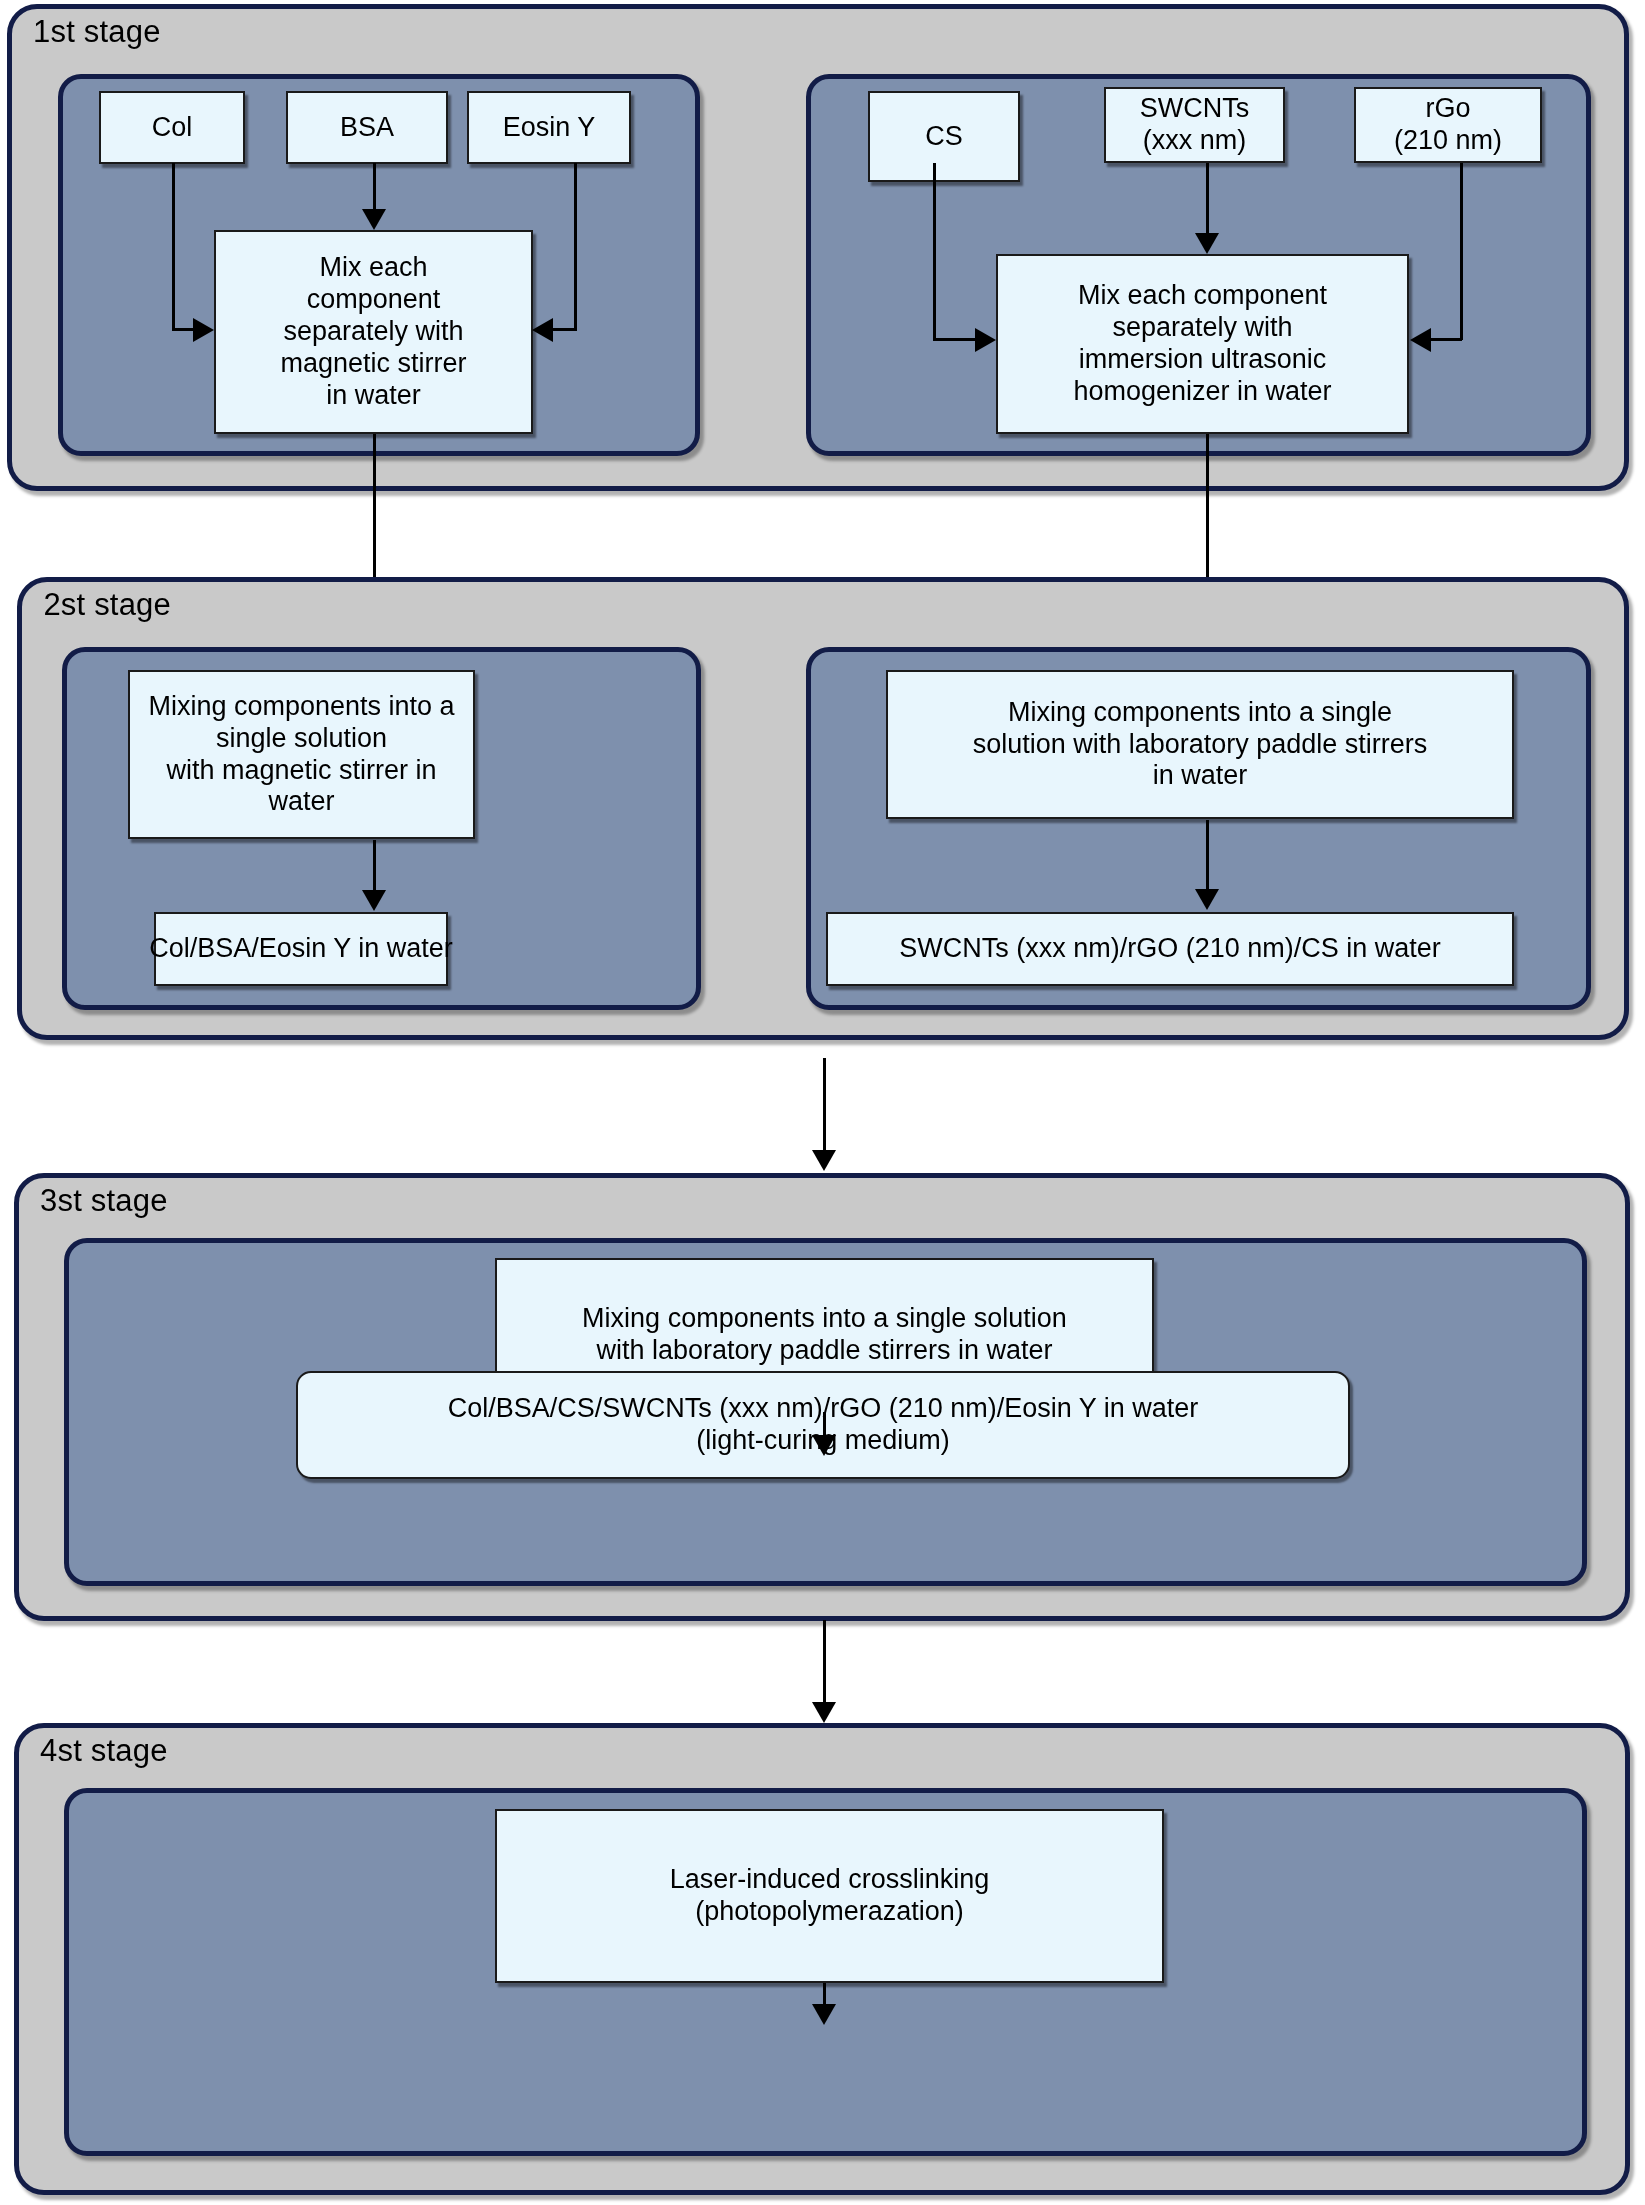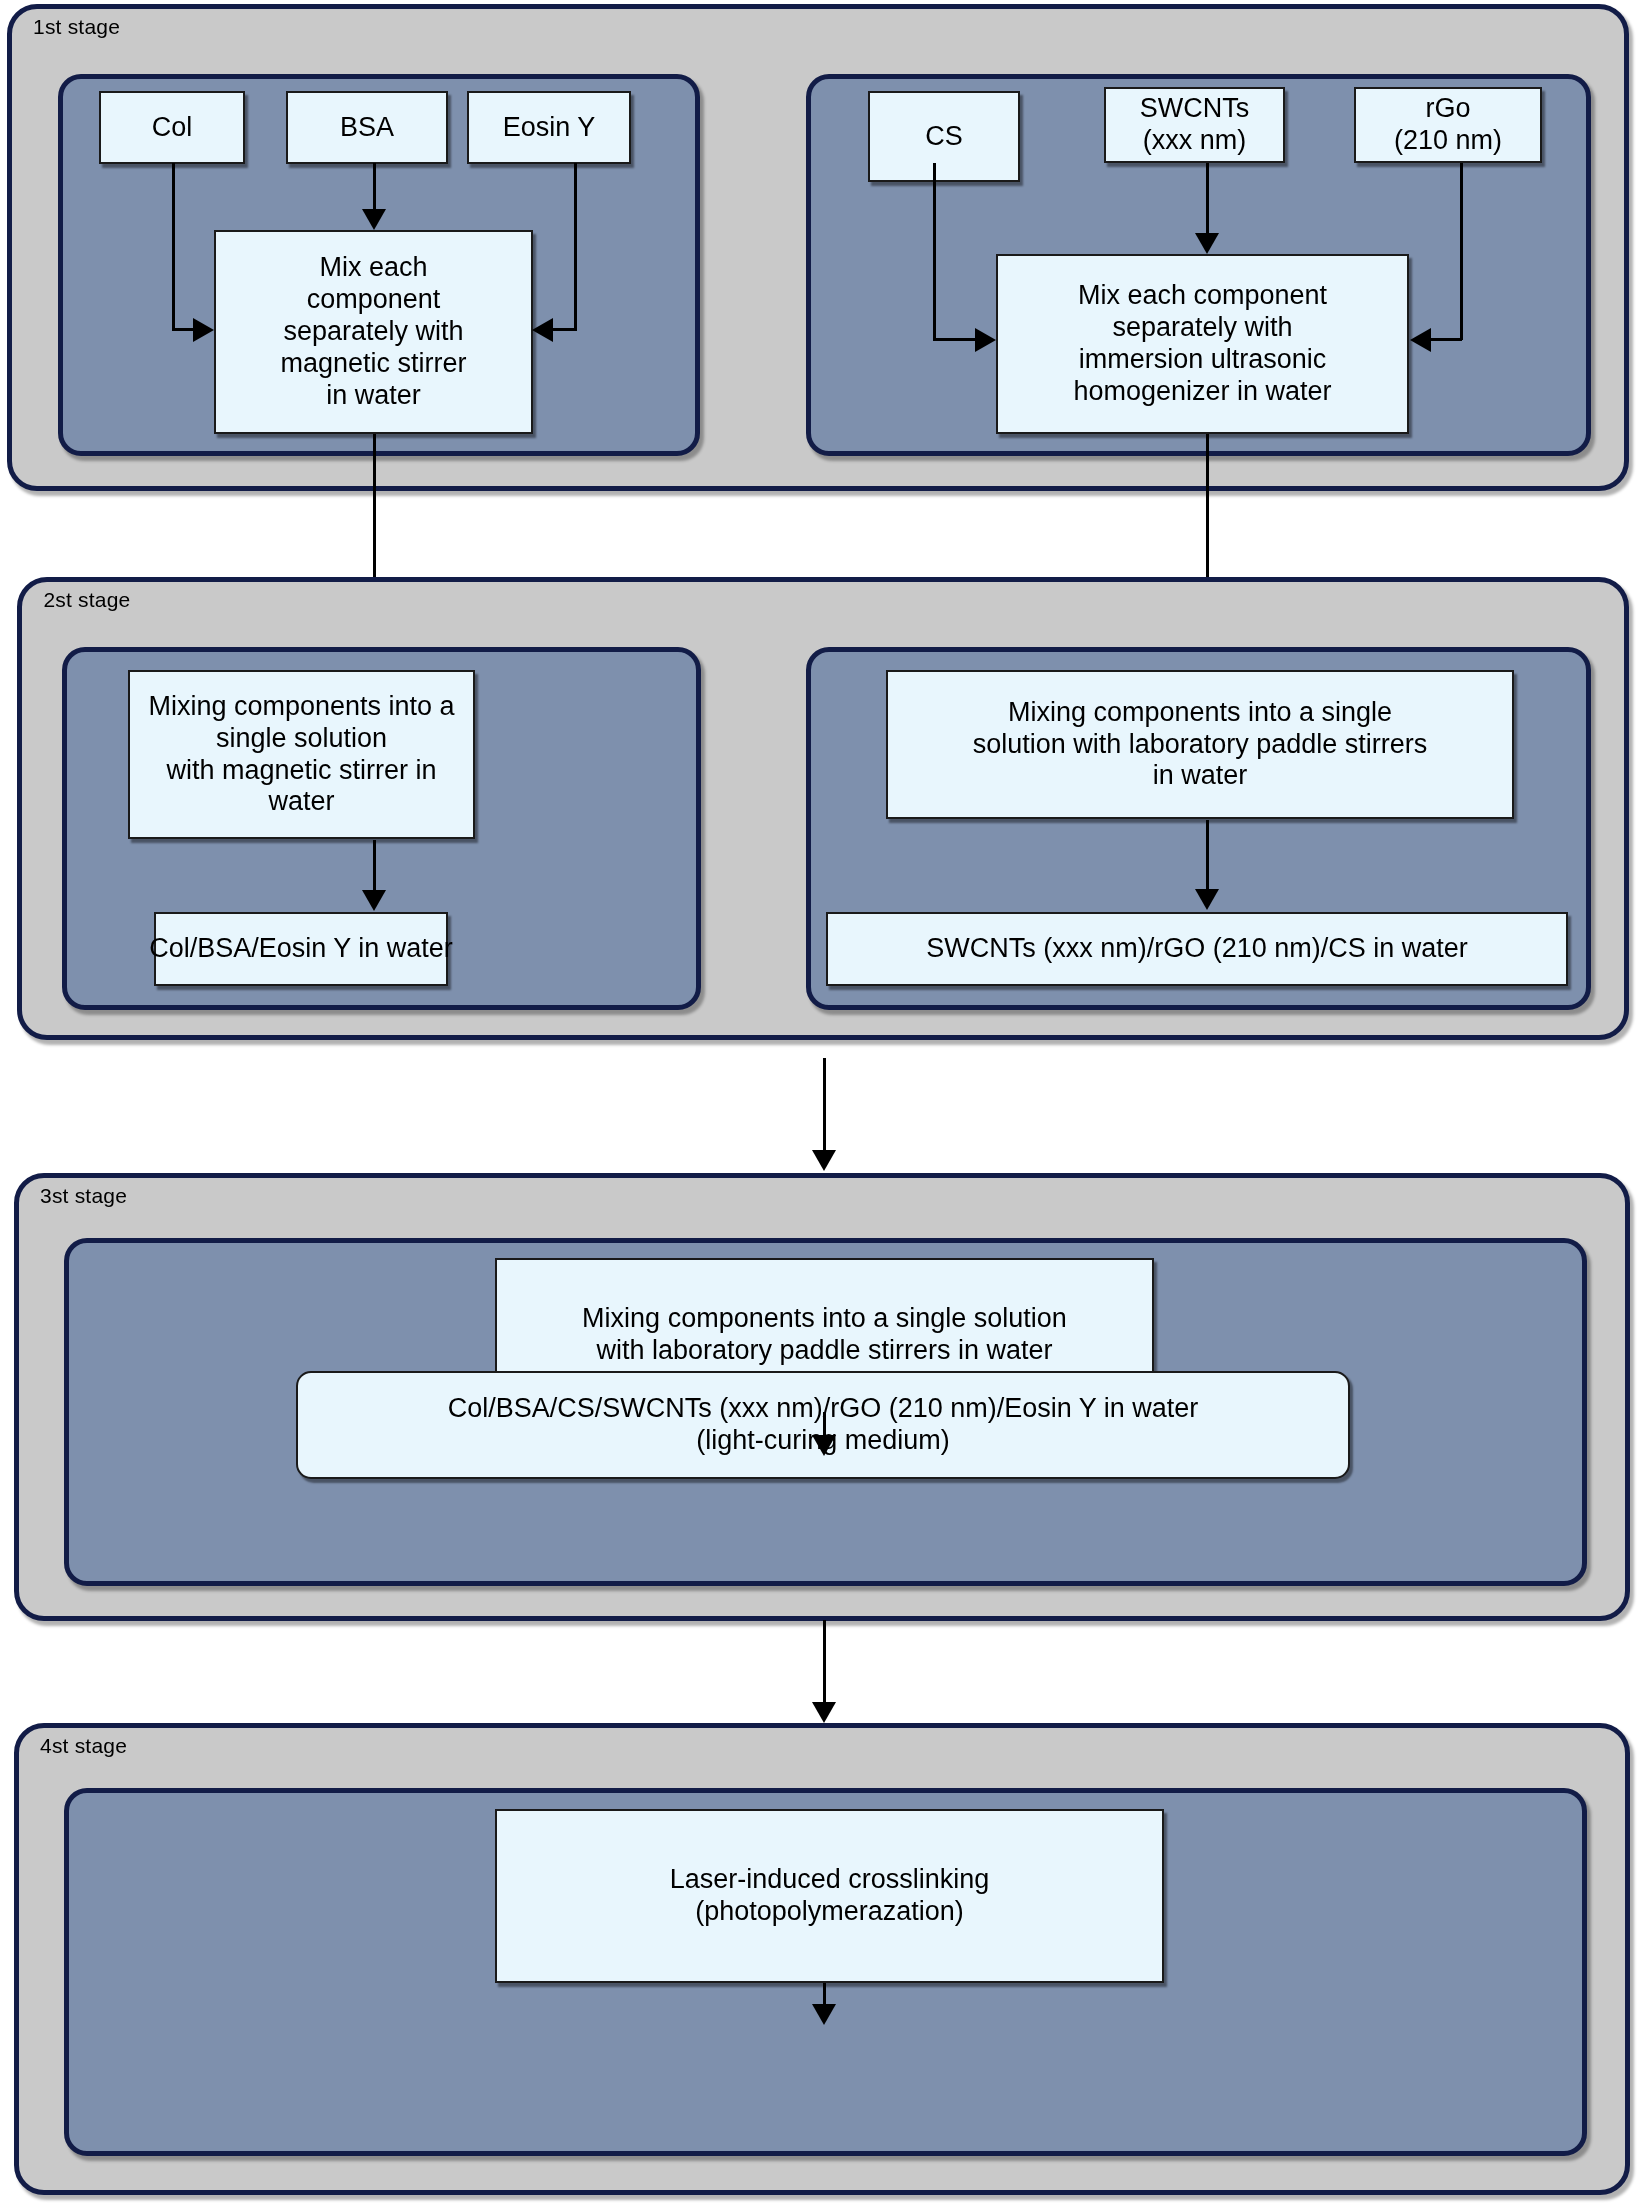--- a/index.html
+++ b/index.html
@@ -21,21 +21,21 @@
     position: absolute;
     background: #c9c9c9;
     border: 5.5px solid #121c47;
     border-radius: 30px;
     box-shadow: 3.5px 4.5px 3px rgba(0,0,0,0.30);
   }
   .stage-label {
     position: absolute;
     left: 21px;
     top: 7px;
-    font-size: 21px;
+    font-size: 31px;
     line-height: 1.05;
     color: #000000;
     letter-spacing: 0.2px;
     white-space: nowrap;
   }
 
   
   .panel {
     position: absolute;
     background: #7e90ad;
@@ -169,21 +169,21 @@
 with magnetic stirrer in water</div>
 
   <div class="vline" style="left:373px; top:840px; height:52px;"></div>
   <div class="arrow-down" style="left:362px; top:890px;"></div>
 
   <div class="panel" style="left:806px; top:647px; width:785px; height:363px;"></div>
 
   <div class="node" style="left:886px; top:670px; width:628px; height:149px;">Mixing components into a single
 solution with laboratory paddle stirrers
 in water</div>
-  <div class="node nowrap" style="left:826px; top:912px; width:742px; height:74px; font-size:27px;">SWCNTs (xxx nm)/rGO (210 nm)/CS in water</div>
+  <div class="node nowrap" style="left:826px; top:912px; width:688px; height:74px; font-size:27px;">SWCNTs (xxx nm)/rGO (210 nm)/CS in water</div>
 
   <div class="vline" style="left:1206px; top:820px; height:70px;"></div>
   <div class="arrow-down" style="left:1195px; top:889px;"></div>
 
   <div class="vline" style="left:823px; top:1058px; height:94px;"></div>
   <div class="arrow-down" style="left:812px; top:1150px;"></div>
 
   <div class="stage-shell" style="left:14px; top:1173px; width:1616px; height:448px;">
     <div class="stage-label">3st stage</div>
   </div>

